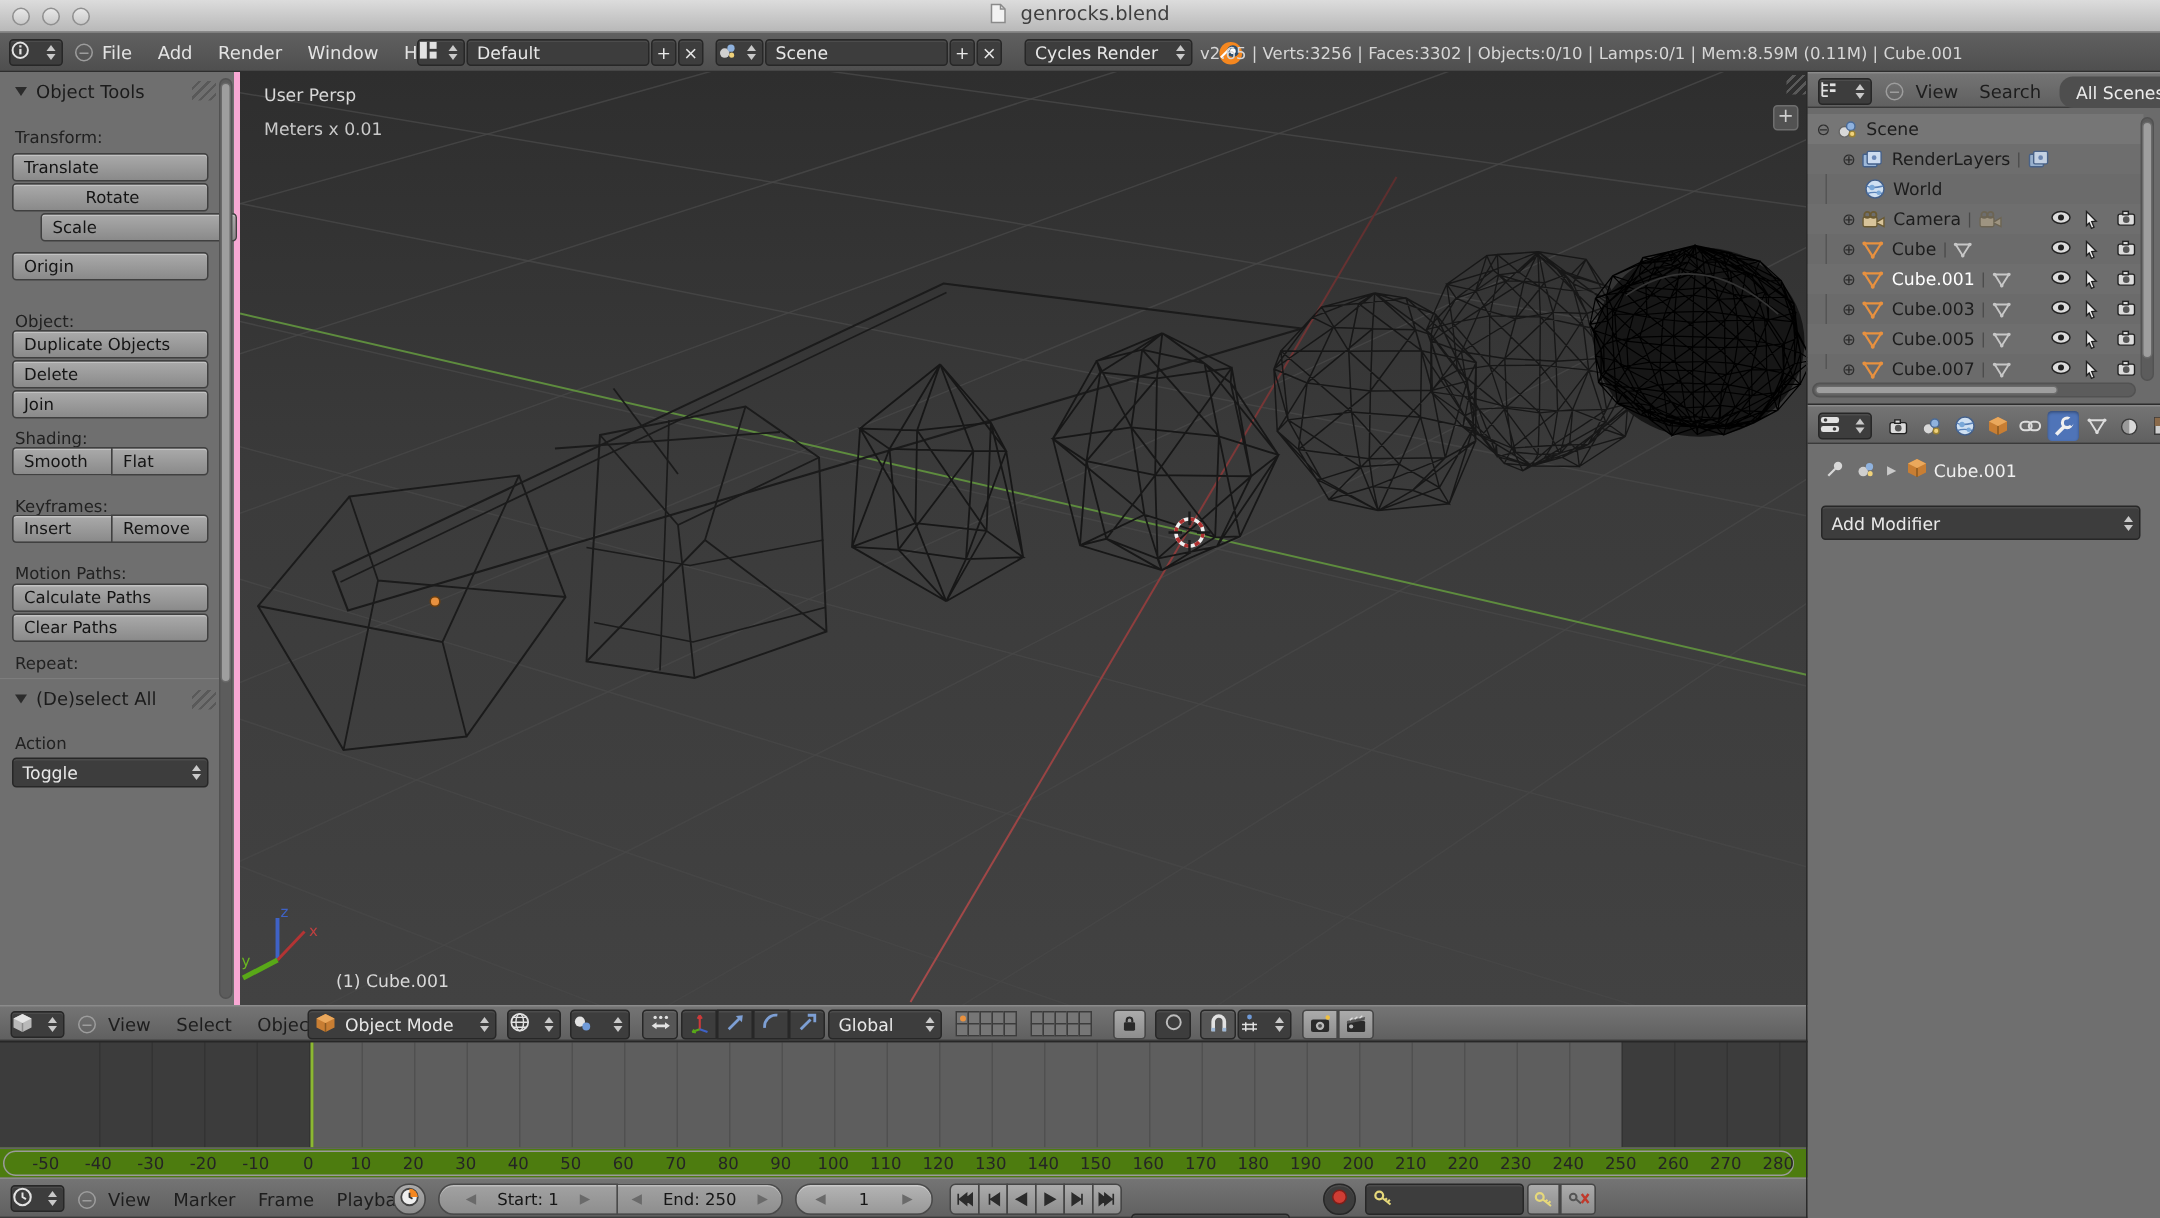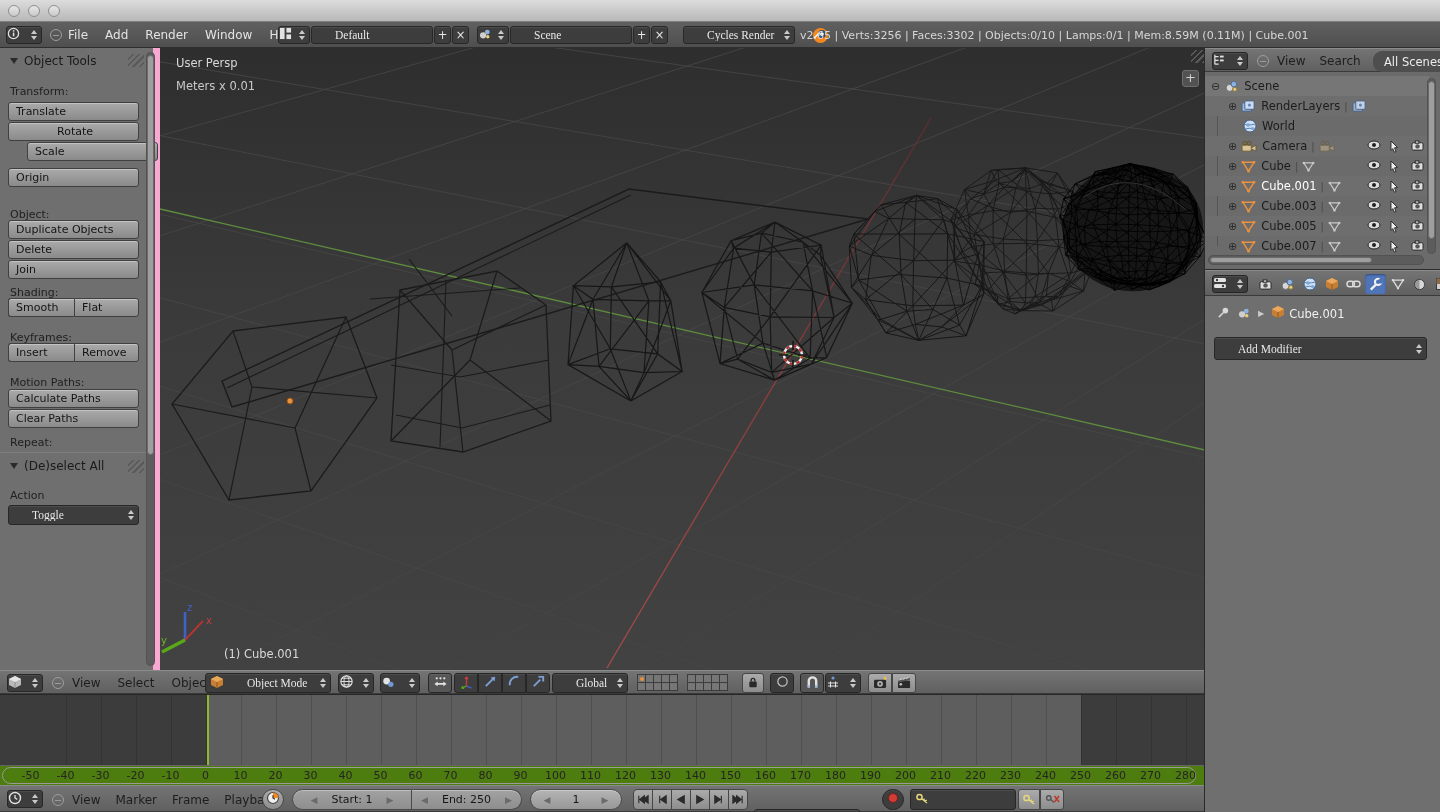--- a/index.html
+++ b/index.html
@@ -18,36 +18,36 @@
   .doc-ic{display:inline-block;vertical-align:-3px;margin-right:5px;}
   
   .ehdr{background:linear-gradient(#747474,#606060);border-top:1px solid #8b8b8b;border-bottom:1px solid #3a3a3a;}
   .info-hdr{left:0;top:22px;width:1440px;height:26px;background:linear-gradient(#606060,#4f4f4f);
     border-bottom:1px solid #2e2e2e;}
   .menus{display:flex;gap:17px;align-items:center;height:100%;}
   .menu-item{font-size:12px;color:#e3e3e3;cursor:default;}
   .menu-dark .menu-item{color:#1d1d1d;}
   .dw{background:#3d3d3d;border:1px solid #272727;border-radius:3px;color:#e8e8e8;
       display:flex;align-items:center;font-size:11.5px;box-shadow:inset 0 1px 0 rgba(255,255,255,.08);}
-  .dw .txt{padding:0 23px;white-space:nowrap;overflow:hidden;font-family:Liberation Serif, serif;}
+  .dw .txt{padding:0 6px;white-space:nowrap;overflow:hidden;}
   .sq{justify-content:center;}
   .btn{background:linear-gradient(#aaaaaa,#8a8a8a);border:1px solid #404040;border-radius:3px;
       font-size:11px;color:#141414;display:flex;align-items:center;padding:0 7px;
       box-shadow:inset 0 1px 0 rgba(255,255,255,.3);white-space:nowrap;}
   .btn.jl{border-radius:3px 0 0 3px;border-right:none;}
   .btn.jr{border-radius:0 3px 3px 0;}
   .collapse{width:12px;height:12px;border-radius:50%;border:1px solid #9d9d9d;position:relative;}
   .collapse:after{content:"";position:absolute;left:2px;right:2px;top:4.5px;height:1px;background:#9d9d9d;}
   .plabel{font-size:11px;color:#212121;}
   .phead{font-size:12px;color:#1b1b1b;}
   .tri{display:inline-block;width:0;height:0;border-left:4px solid transparent;
        border-right:4px solid transparent;border-top:6px solid #2b2b2b;margin-right:6px;}
   .stripes{background:repeating-linear-gradient(135deg,transparent 0 3px,#595959 3px 4.5px);}
   
-  .toolshelf{left:0;top:48px;width:160px;height:622px;background:#6f6f6f;border-right:7px solid #f9a8d4;}
+  .toolshelf{left:0;top:48px;width:160px;height:622px;background:#6f6f6f;border-right:4px solid #f9a8d4;}
   .ts-btn{position:absolute;left:8px;width:131px;height:19px;}
   .scrolltrack{background:#5c5c5c;border-radius:5px;border:1px solid #525252;}
   .scrollthumb{background:#9e9e9e;border-radius:4px;border:1px solid #6a6a6a;}
   
   .viewport{left:160px;top:48px;width:1045px;height:622px;
     background:linear-gradient(#2e2e2e,#3b3b3b 45%,#424242);}
   .vp-text{position:absolute;font-size:11.5px;color:#d8d8d8;}
   .vp-plus{position:absolute;width:17px;height:17px;background:#525252;border:1px solid #6e6e6e;
     border-radius:3px;color:#cfcfcf;font-size:13px;line-height:14px;text-align:center;}
   
@@ -89,20 +89,27 @@
 </style>
 </head>
 <body>
 
 <div id="app">
 
   <div class="abs titlebar">
     <span class="tl-dot"></span>
     <span class="tl-dot"></span>
     <span class="tl-dot"></span>
+    <div class="win-title">
+      <span class="doc-ic"><svg width="11" height="14" viewBox="0 0 11 14">
+            <path d="M1 1 h6 l3 3 v9 h-9 z" fill="#f2f2f2" stroke="#8a8a8a"></path>
+            <path d="M7 1 v3 h3" fill="none" stroke="#8a8a8a"></path>
+          </svg></span>
+      <span>genrocks.blend</span>
+    </div>
   </div>
 
   <div class="abs info-hdr">
     <div class="abs dw sq" style="left:6px;top:4px;width:36px;height:18px;">
       <i><svg width="13" height="13" viewBox="0 0 14 14">
             <circle cx="7" cy="7" r="5.5" fill="none" stroke="#e2e2e2" stroke-width="1.4"></circle>
             <rect x="6.3" y="6" width="1.6" height="4" fill="#e2e2e2"></rect>
             <rect x="6.3" y="3.4" width="1.6" height="1.6" fill="#e2e2e2"></rect>
           </svg></i>
         <span class="updown">

